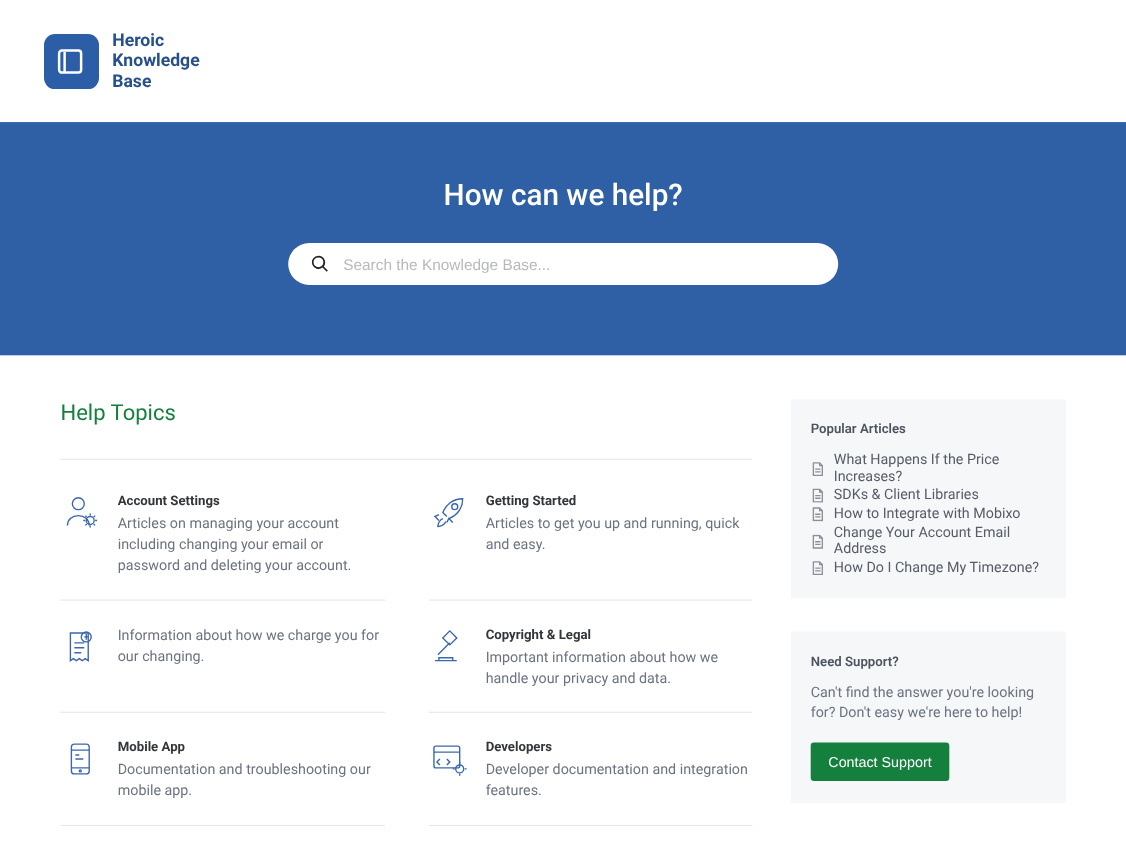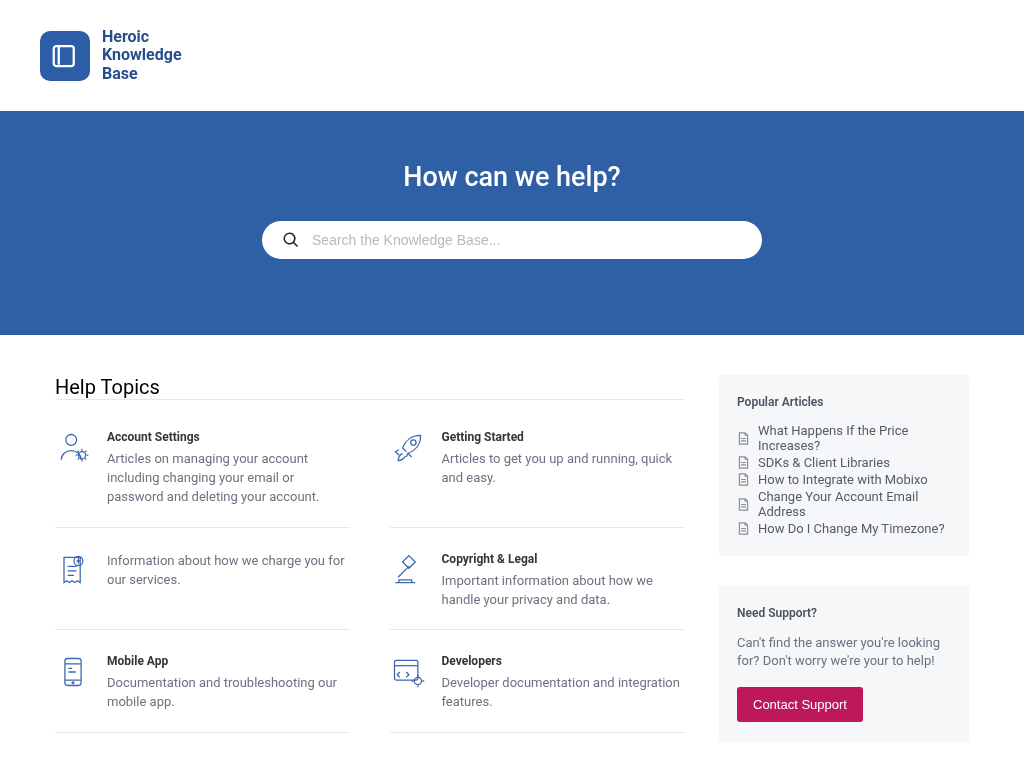--- a/index.html
+++ b/index.html
@@ -36,21 +36,21 @@
     padding: 50px 0 60px;
     text-align: center;
   }
   .hero-title {
     color: #fff;
     font-size: 27px;
     font-weight: 500;
     margin-bottom: 28px;
   }
   .search-wrap {
-    margin: 16px auto;
+    margin: 4px auto;
     width: 500px;
     background: #fff;
     border-radius: 30px;
     display: flex;
     align-items: center;
     padding: 10px 20px;
     gap: 12px;
   }
   .search-wrap svg { width: 18px; height: 18px; fill: #222; flex-shrink: 0; }
   .search-input {
@@ -62,23 +62,23 @@
   }
   .search-input::placeholder { color: #b6b9bd; }
   .main {
     display: flex;
     gap: 35px;
     padding: 40px 55px 30px;
   }
   .left { flex: 1; }
   .section-title {
     font-size: 20px;
-    color: #000000;
+    color: #15803d;
     font-weight: 400;
-    margin-bottom: 0;
+    margin-bottom: 30px;
   }
   .topics-divider {
     border: none;
     border-top: 1px solid #e5e7eb;
     margin-bottom: 6px;
   }
   .topics {
     display: grid;
     grid-template-columns: 1fr 1fr;
     column-gap: 40px;
@@ -140,21 +140,21 @@
     cursor: pointer;
   }
   .article-item svg { width: 13px; height: 13px; stroke: #8a8f98; fill: none; stroke-width: 1.5; flex-shrink: 0; }
   .support-text {
     font-size: 13px;
     color: #6b7280;
     line-height: 1.4;
     margin-bottom: 16px;
   }
   .support-btn {
-    background: #be185d;
+    background: #15803d;
     color: #fff;
     border: none;
     padding: 10px 16px;
     font-size: 13px;
     border-radius: 3px;
     cursor: pointer;
   }
 </style>
 </head>
 <body>
@@ -221,21 +221,21 @@
       <div class="topic">
         <div class="topic-icon">
           <svg viewBox="0 0 40 40">
               <path d="M10 6h18v28l-3-2-3 2-3-2-3 2-3-2-3 2z"></path>
               <circle cx="26" cy="10" r="5"></circle>
               <path d="M26 7v6M24 10h4"></path>
               <path d="M14 16h10M14 21h10M14 26h7"></path>
             </svg>
         </div>
         <div>
-          <div class="topic-desc">Information about how we charge you for our services.</div>
+          <div class="topic-desc">Information about how we charge you for our changing.</div>
         </div>
       </div>
 
       <div class="topic">
         <div class="topic-icon">
           <svg viewBox="0 0 40 40">
               <rect x="16" y="6" width="10" height="10" transform="rotate(45 21 11)"></rect>
               <path d="M21 16l-12 12"></path>
               <path d="M6 34h22"></path>
               <path d="M10 34v-3h14v3"></path>
@@ -323,17 +323,17 @@
               <path d="M10 1v3h3"></path>
               <path d="M5 8h6M5 11h6"></path>
             </svg>
           <span>How Do I Change My Timezone?</span>
         </li>
       </ul>
     </div>
 
     <div class="sidebar-box">
       <div class="sidebar-title">Need Support?</div>
-      <div class="support-text">Can't find the answer you're looking for? Don't worry we're your to help!</div>
+      <div class="support-text">Can't find the answer you're looking for? Don't easy we're here to help!</div>
       <button class="support-btn">Contact Support</button>
     </div>
   </div>
 </div>
 
 </body></html>

